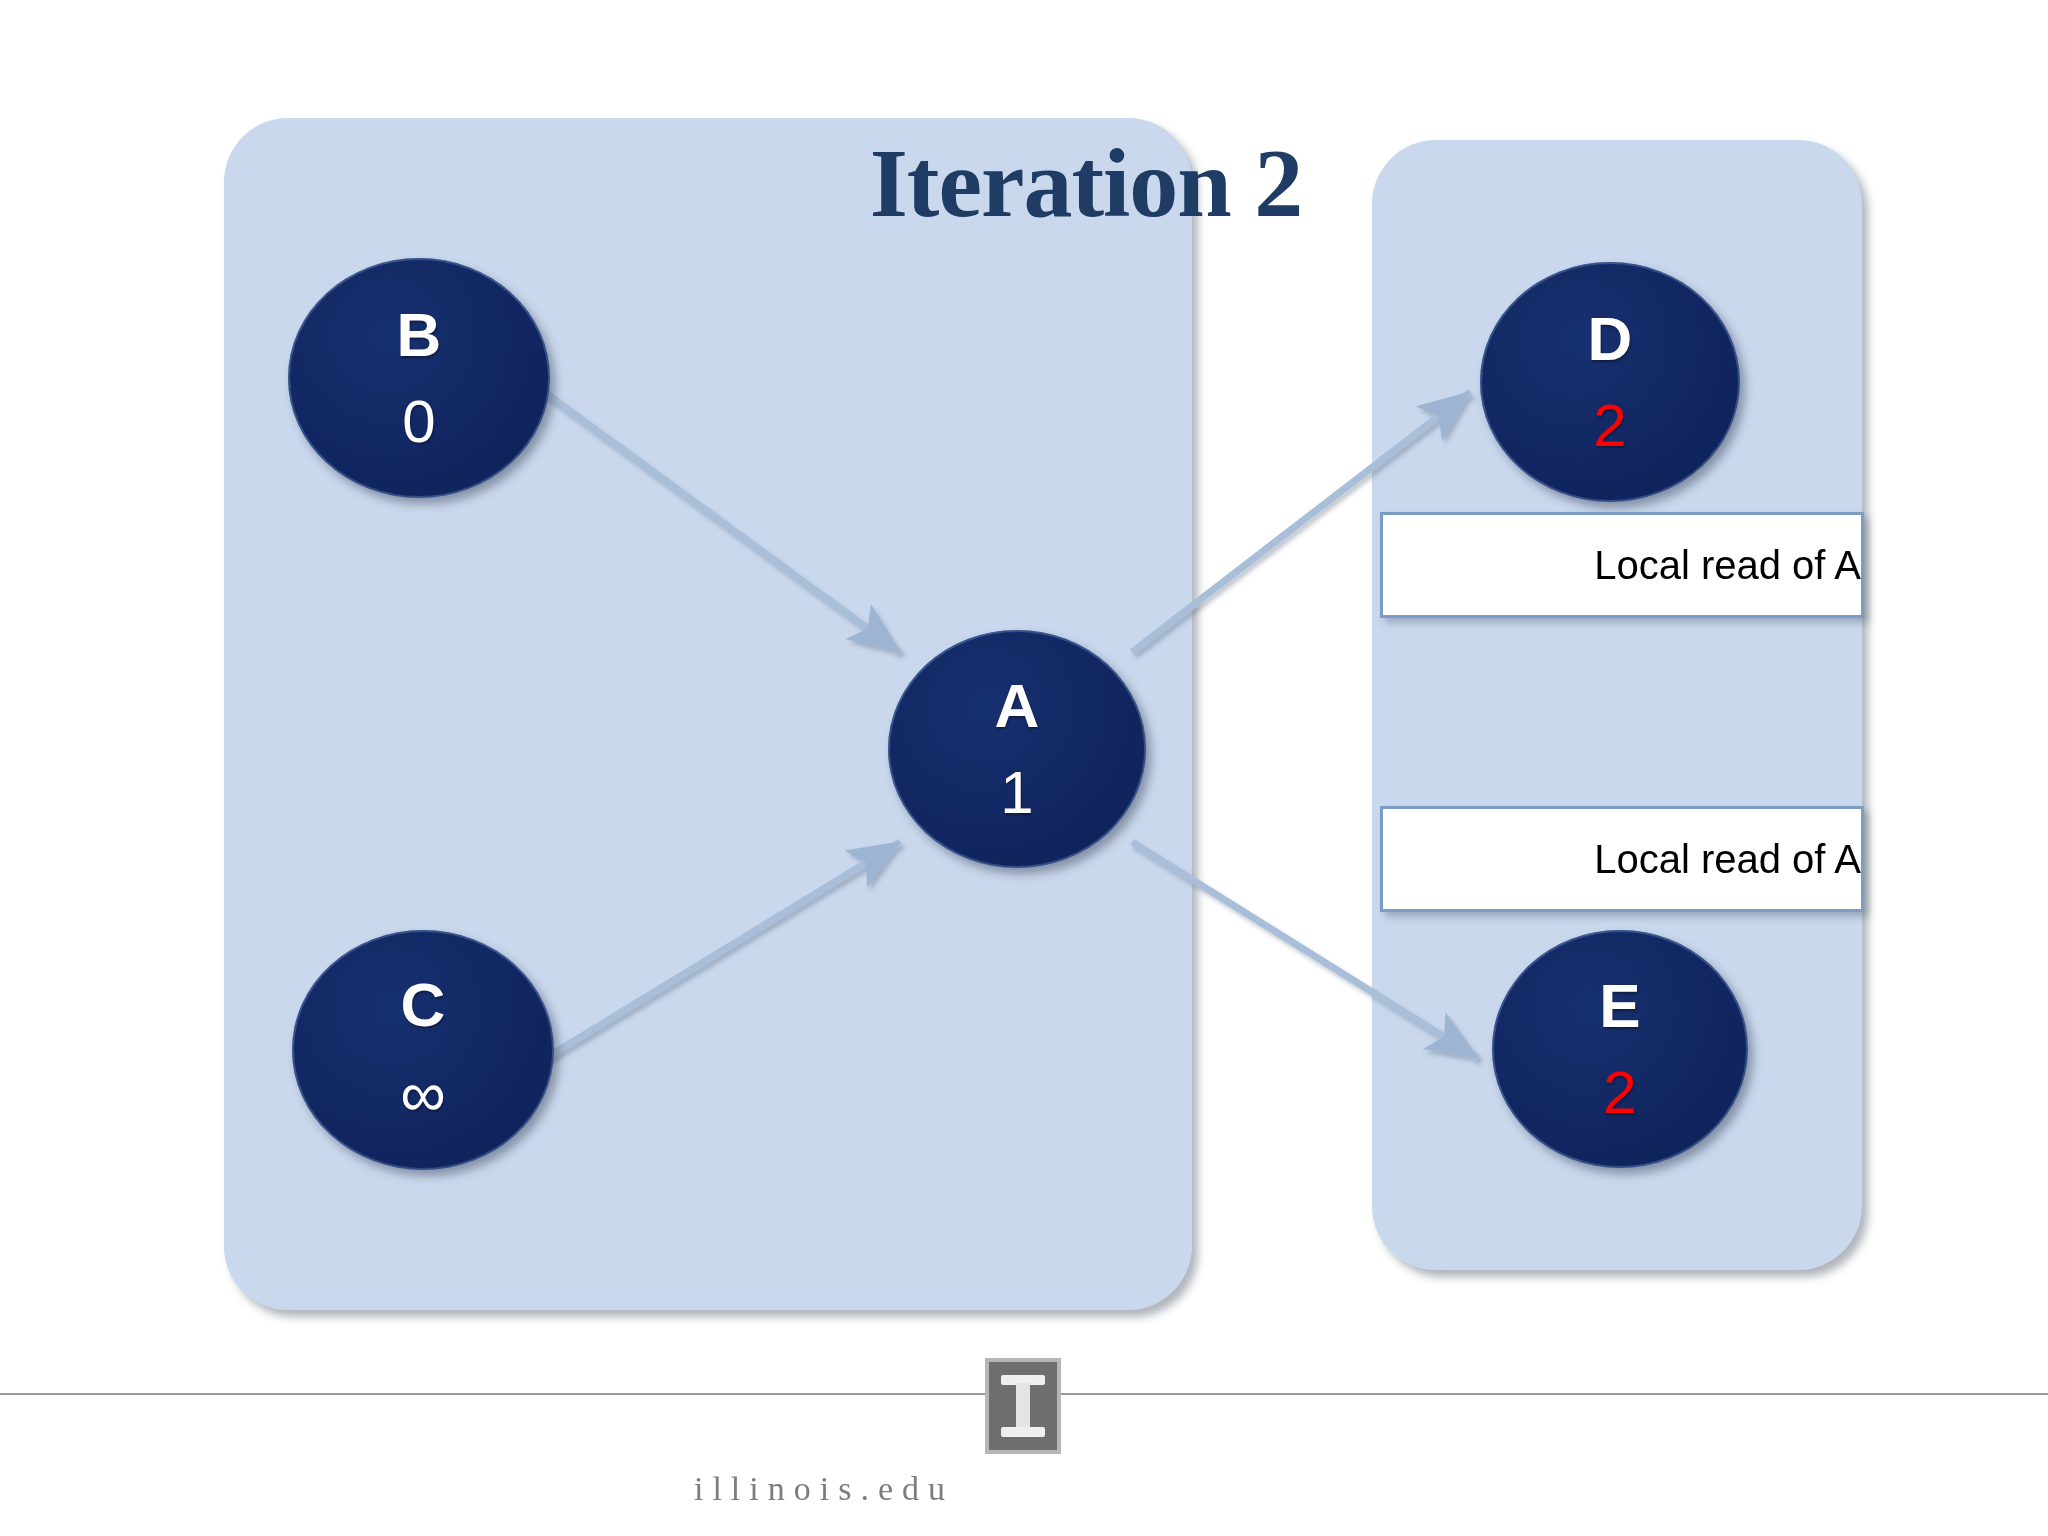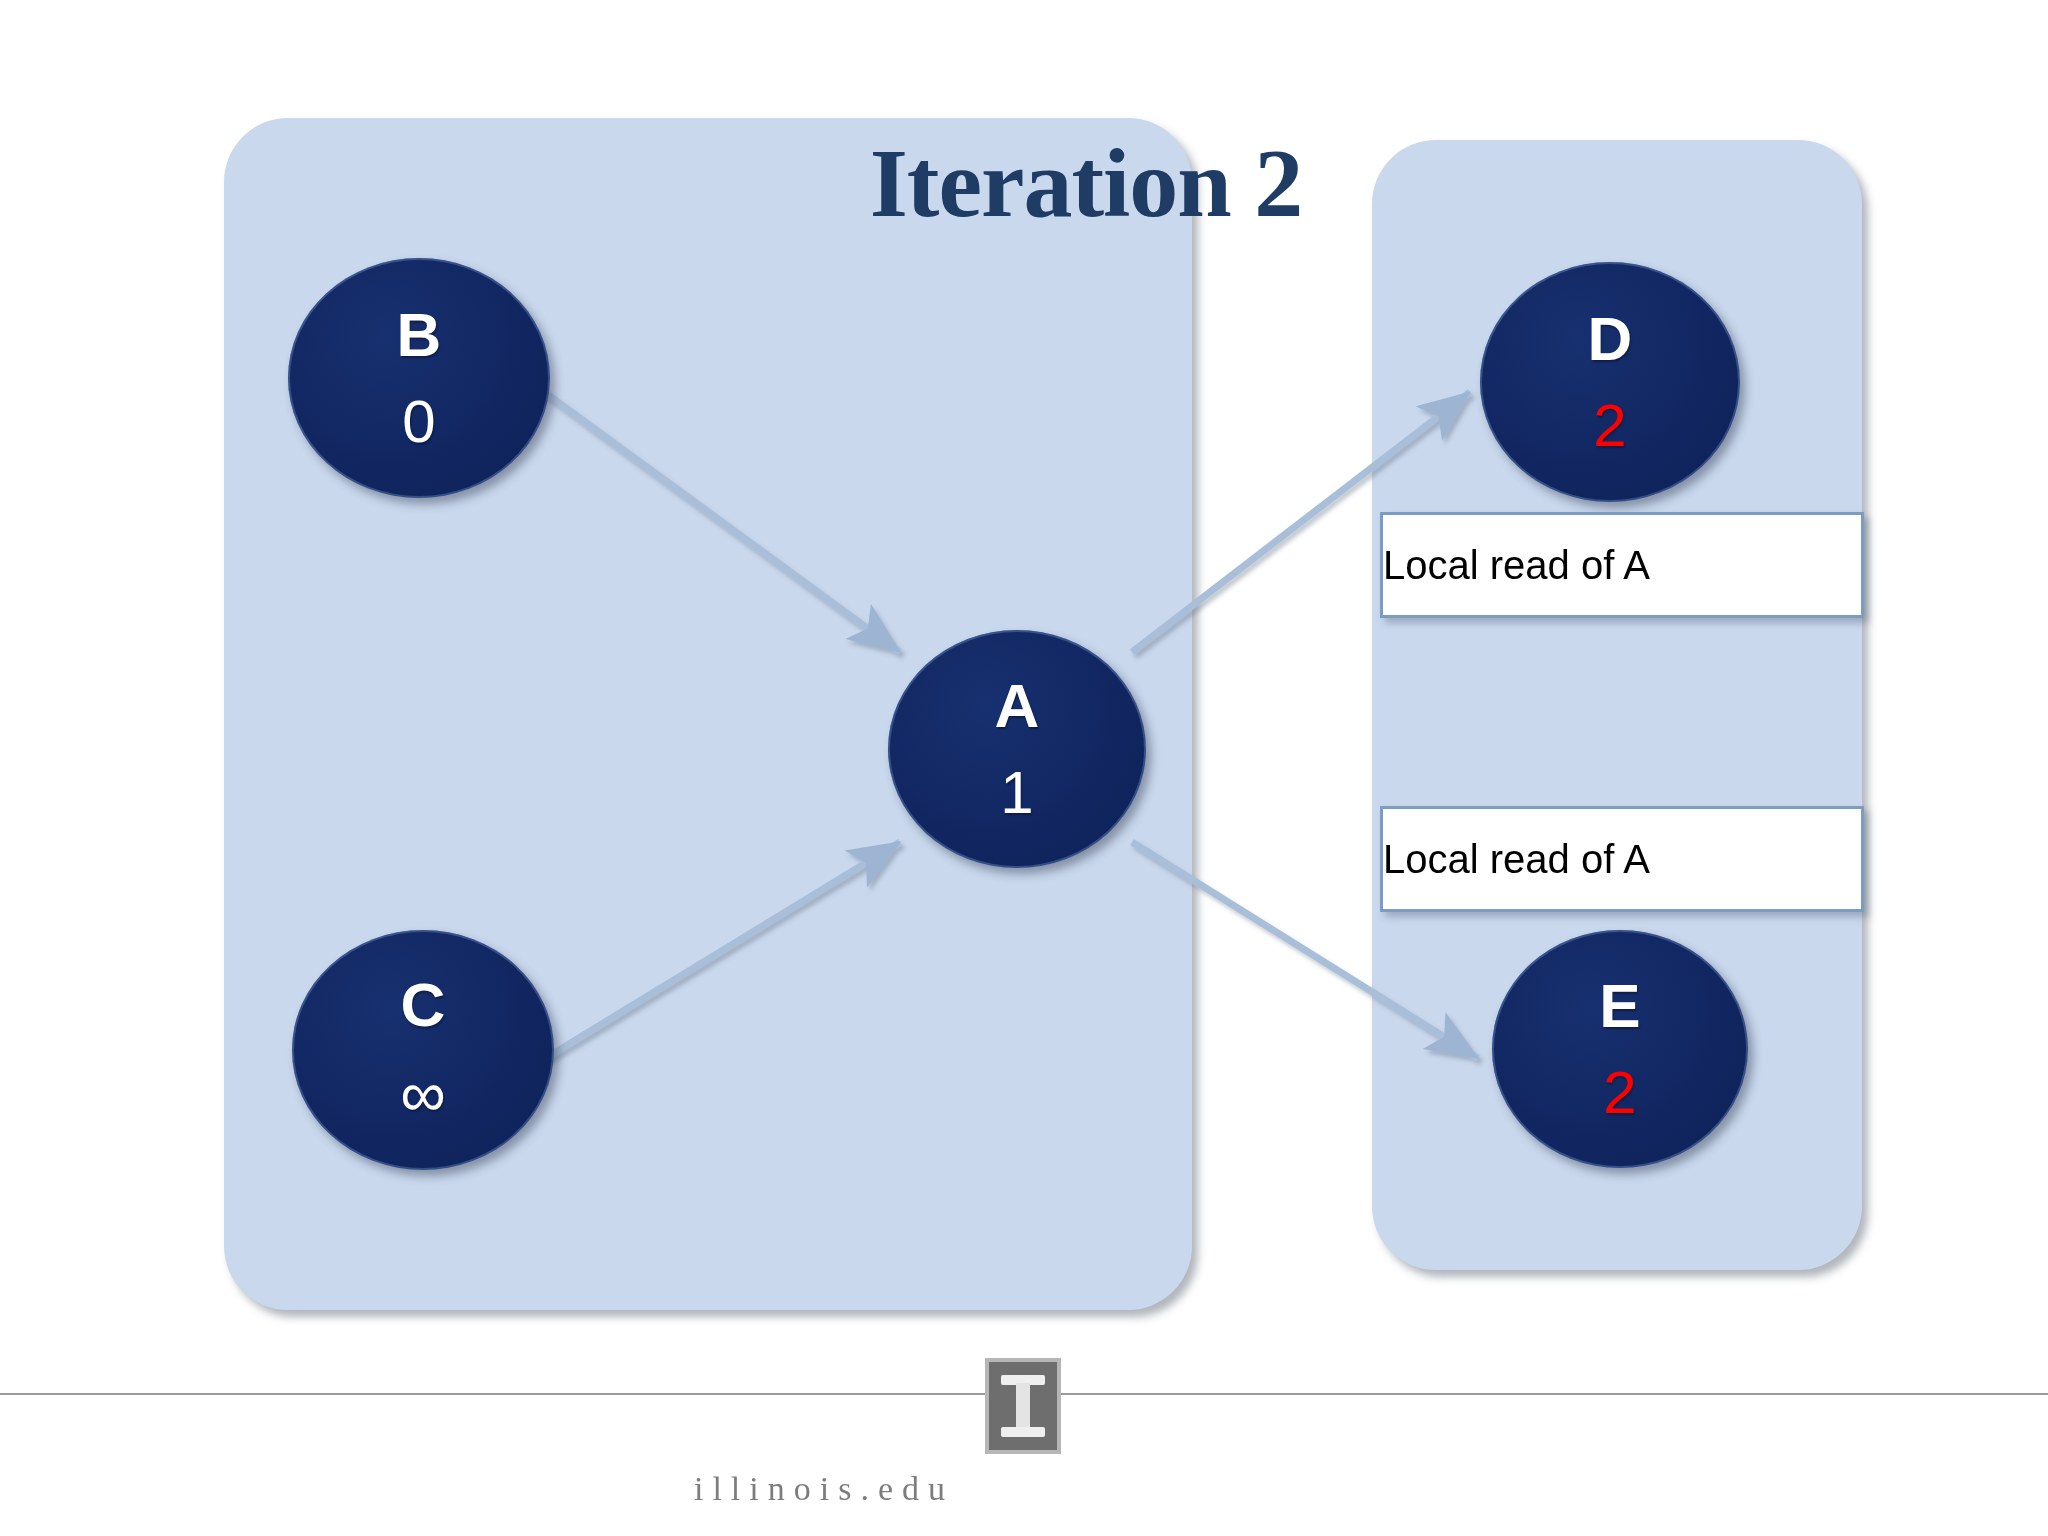--- a/index.html
+++ b/index.html
@@ -91,21 +91,21 @@
     z-index:4;
     pointer-events:none;
   }
 
   
   .callout{
     position:absolute;
     background:#ffffff;
     border:3px solid #7c9cc4;
     box-shadow:5px 5px 7px rgba(70,85,105,.35);
-    display:flex;align-items:center;justify-content:flex-start;
+    display:flex;align-items:center;justify-content:flex-end;
     z-index:7;
   }
   .callout-text{
     color:#000000;
     font-size:40px;
     font-family:"Liberation Sans", sans-serif;
     white-space:nowrap;
   }
   #callout-1{left:1380px;top:512px;width:478px;height:100px;}
   #callout-2{left:1380px;top:806px;width:478px;height:100px;}

